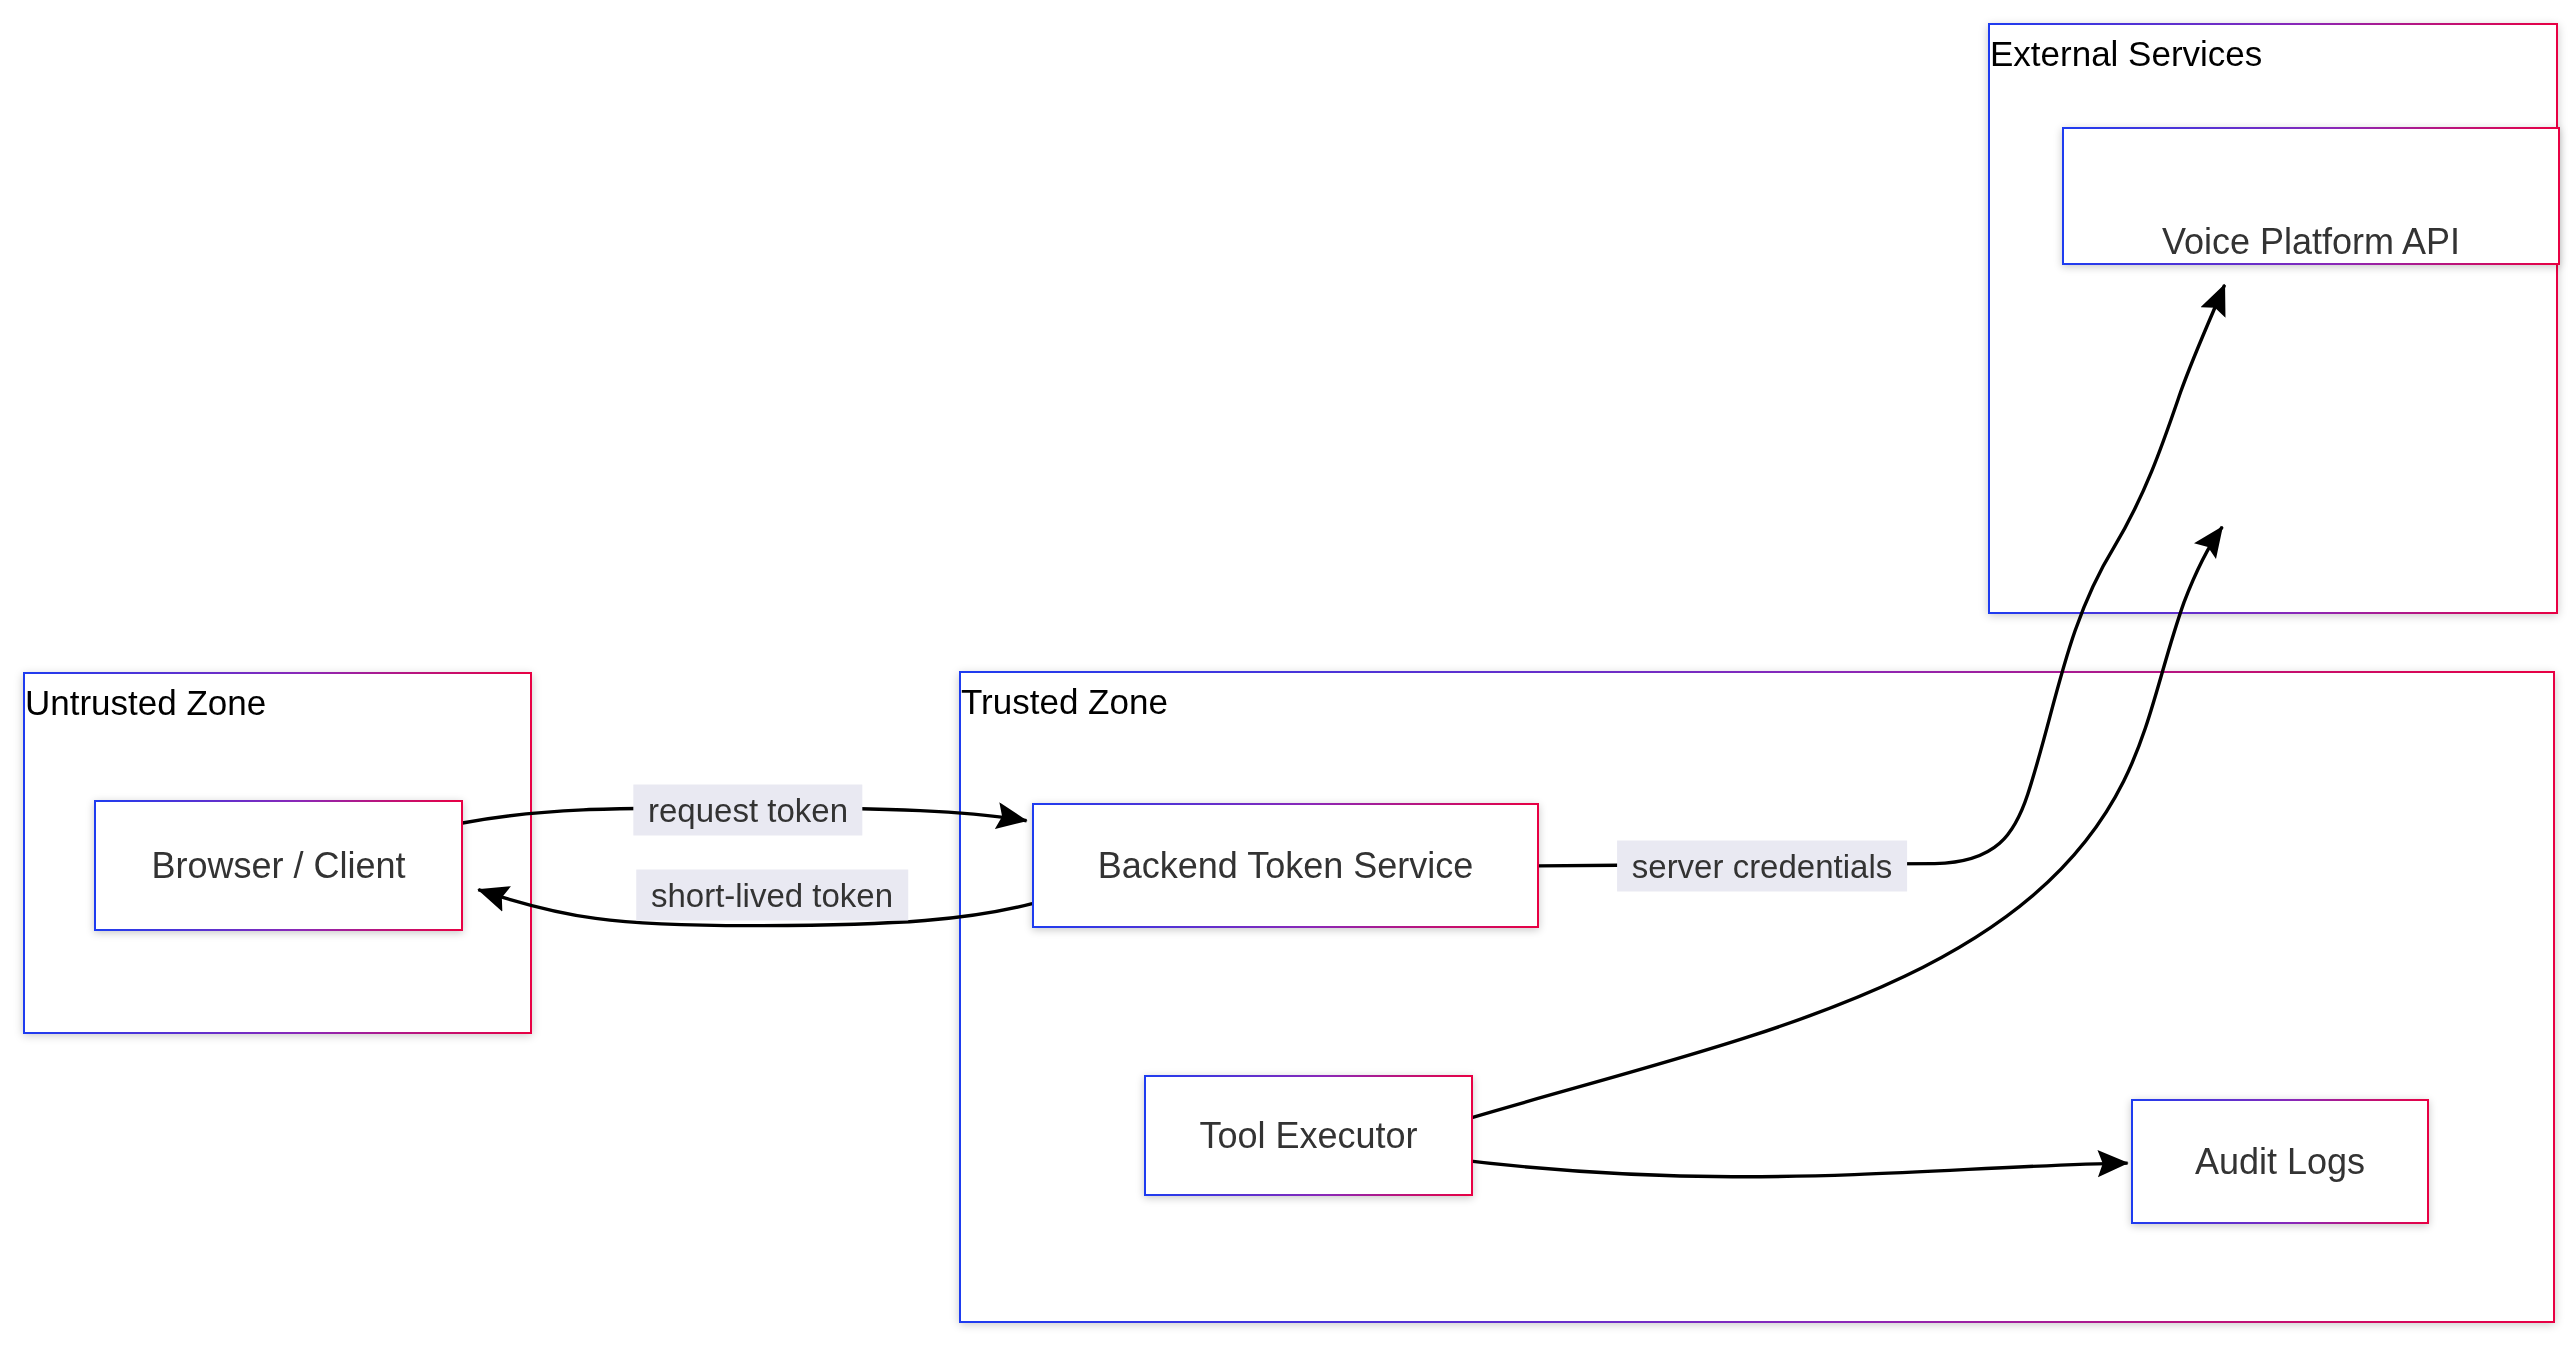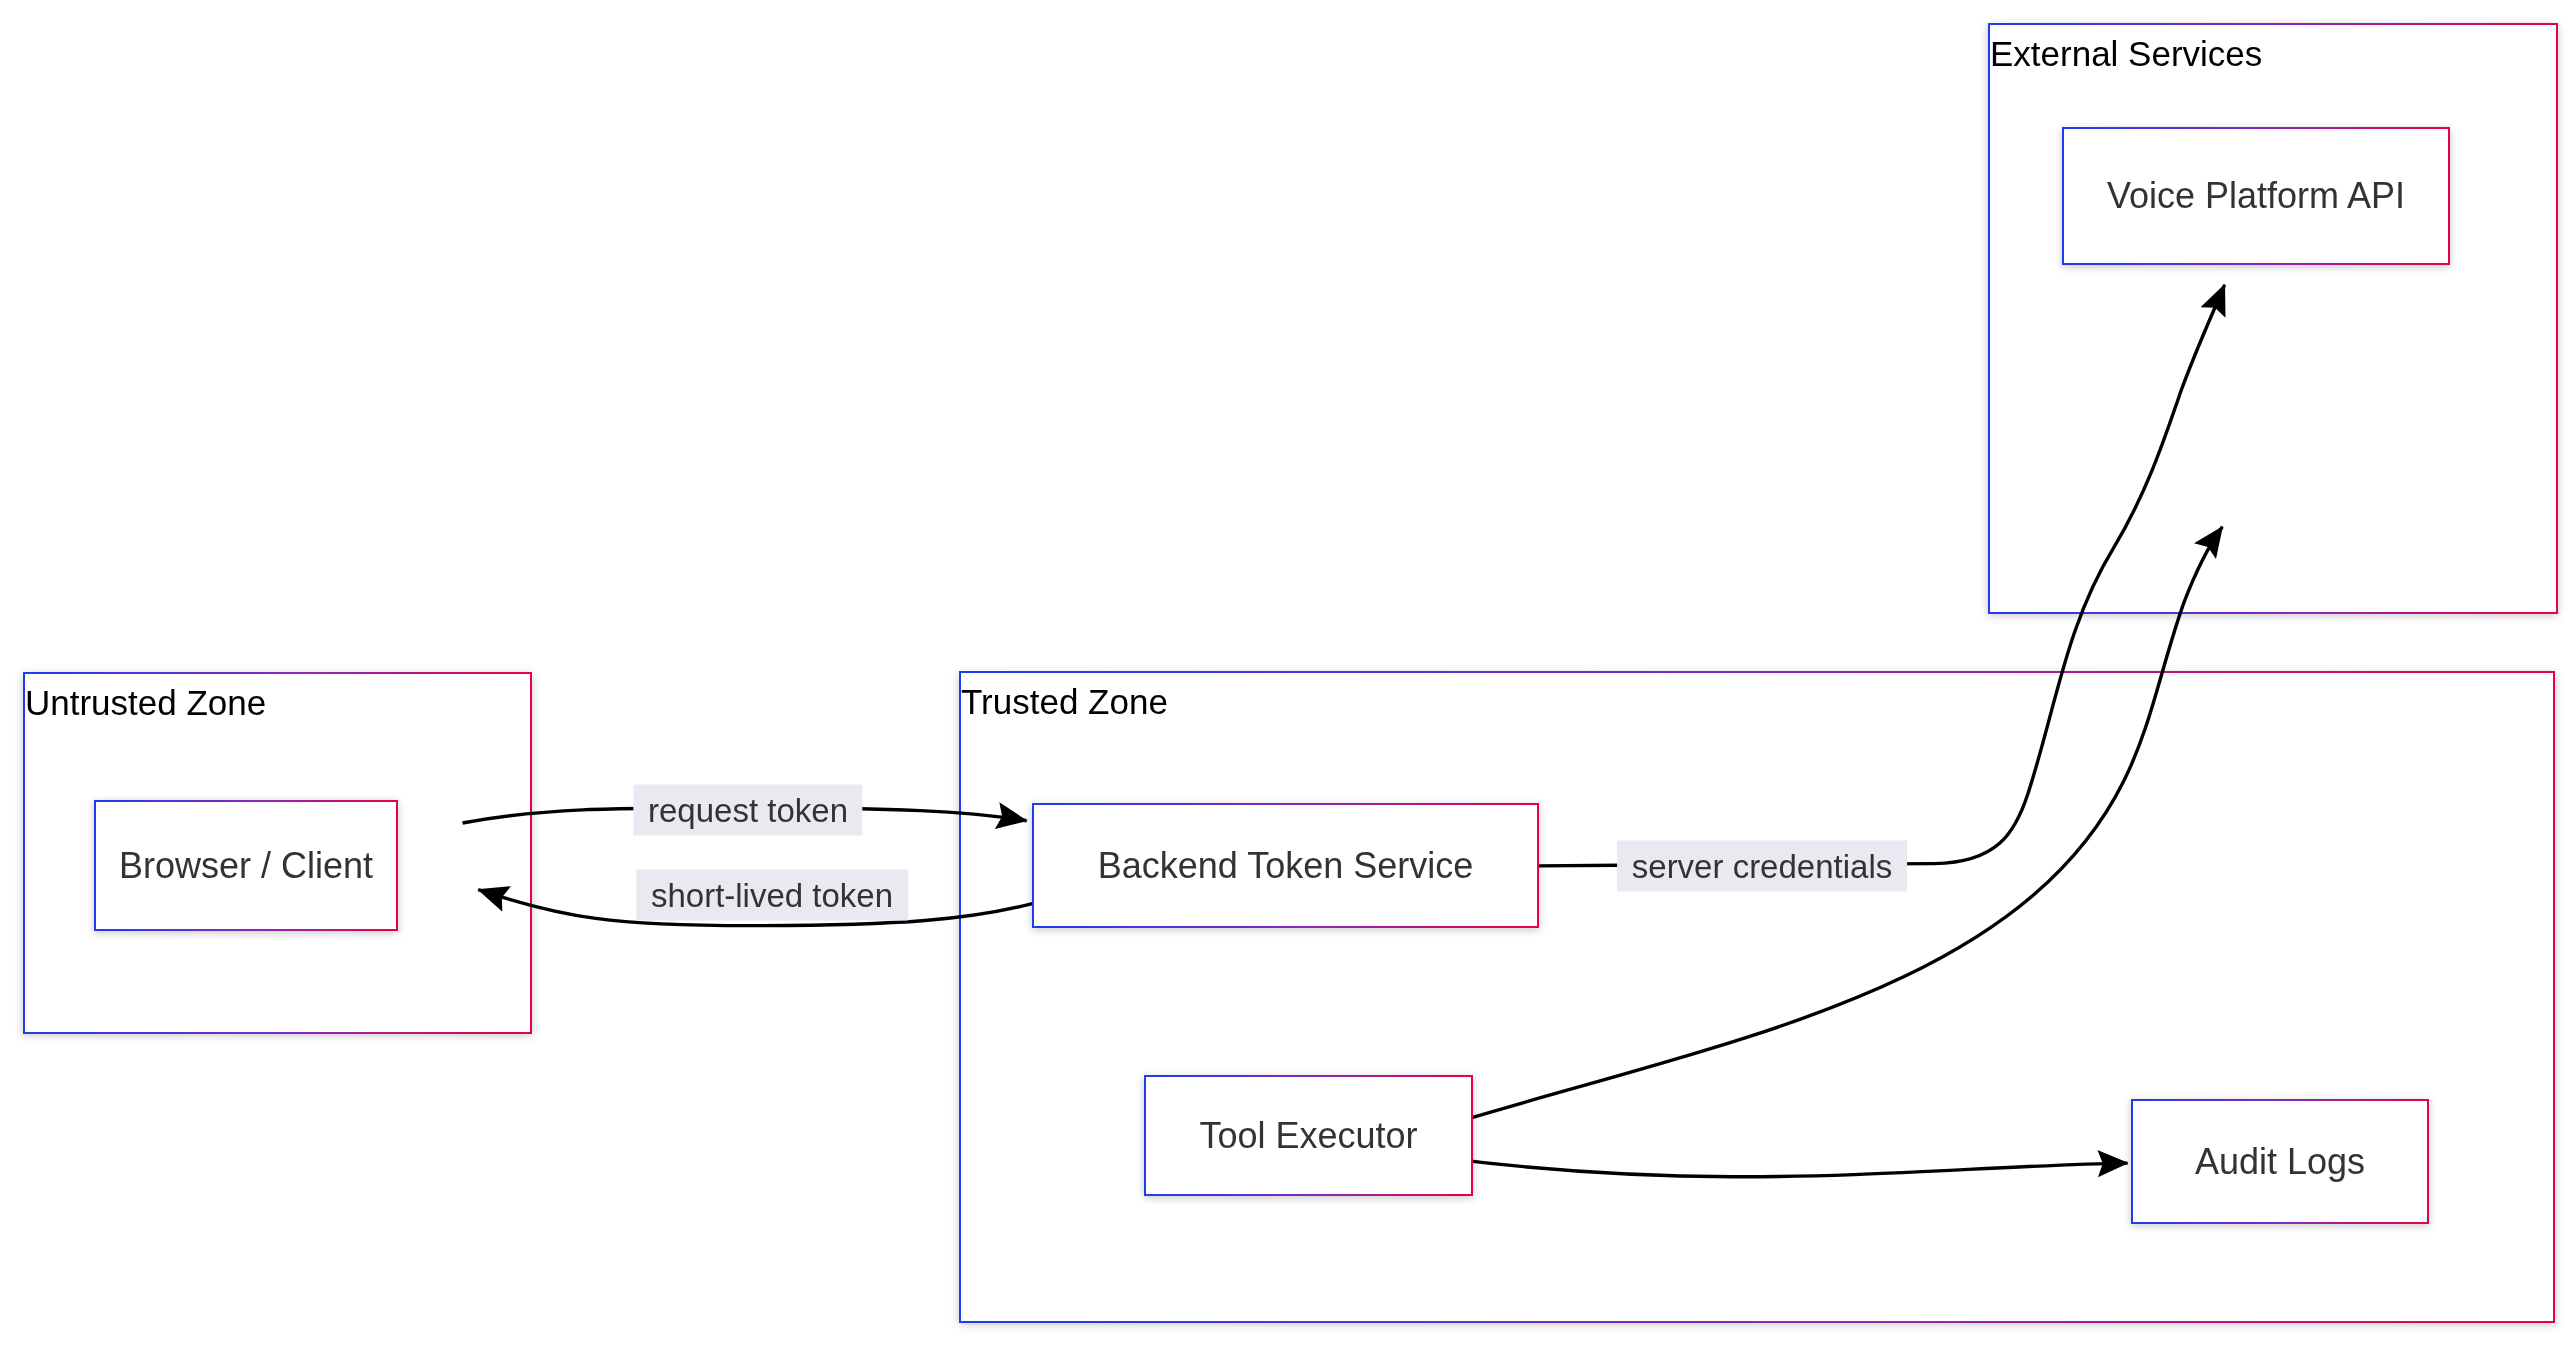--- a/index.html
+++ b/index.html
@@ -75,26 +75,26 @@
     <path class="edge" d="M 1830,1602 C 1720,1630 1600,1641 1330,1641 C 1090,1641 1000,1628 848,1577" marker-end="url(#arrowhead)"></path>
     <path class="edge" d="M 2728,1535 C 2950,1533 3150,1533 3430,1531 C 3540,1529 3572,1478 3595,1408 C 3645,1255 3662,1110 3748,970 C 3806,873 3836,782 3866,695 C 3890,628 3920,562 3944,505" marker-end="url(#arrowhead)"></path>
     <path class="edge" d="M 2570,1993 C 3060,1845 3580,1756 3765,1385 C 3815,1285 3832,1180 3872,1068 C 3898,1000 3920,962 3940,934" marker-end="url(#arrowhead)"></path>
     <path class="edge" d="M 2570,2054 C 3080,2118 3420,2068 3772,2062" marker-end="url(#arrowhead)"></path>
   </svg>
 
   <div class="edge-label" style="left:748px;top:810px;">request token</div>
   <div class="edge-label" style="left:748px;top:895px;margin-left:24px;">short-lived token</div>
   <div class="edge-label" style="left:1762px;top:866px;">server credentials</div>
 
-  <div class="node" style="left:2062px;top:127px;width:388px;height:138px;">
+  <div class="node" style="left:2062px;top:127px;width:498px;height:138px;align-items:flex-end;">
     <span>Voice Platform API</span>
   </div>
 
 
-  <div class="node" style="left:94px;top:800px;width:304px;height:131px;">
+  <div class="node" style="left:94px;top:800px;width:369px;height:131px;">
     <span>Browser / Client</span>
   </div>
 
   <div class="node" style="left:1032px;top:803px;width:507px;height:125px;">
     <span>Backend Token Service</span>
   </div>
 
   <div class="node" style="left:1120px;top:1075px;width:329px;height:121px;margin-left:24px;">
     <span>Tool Executor</span>
   </div>

